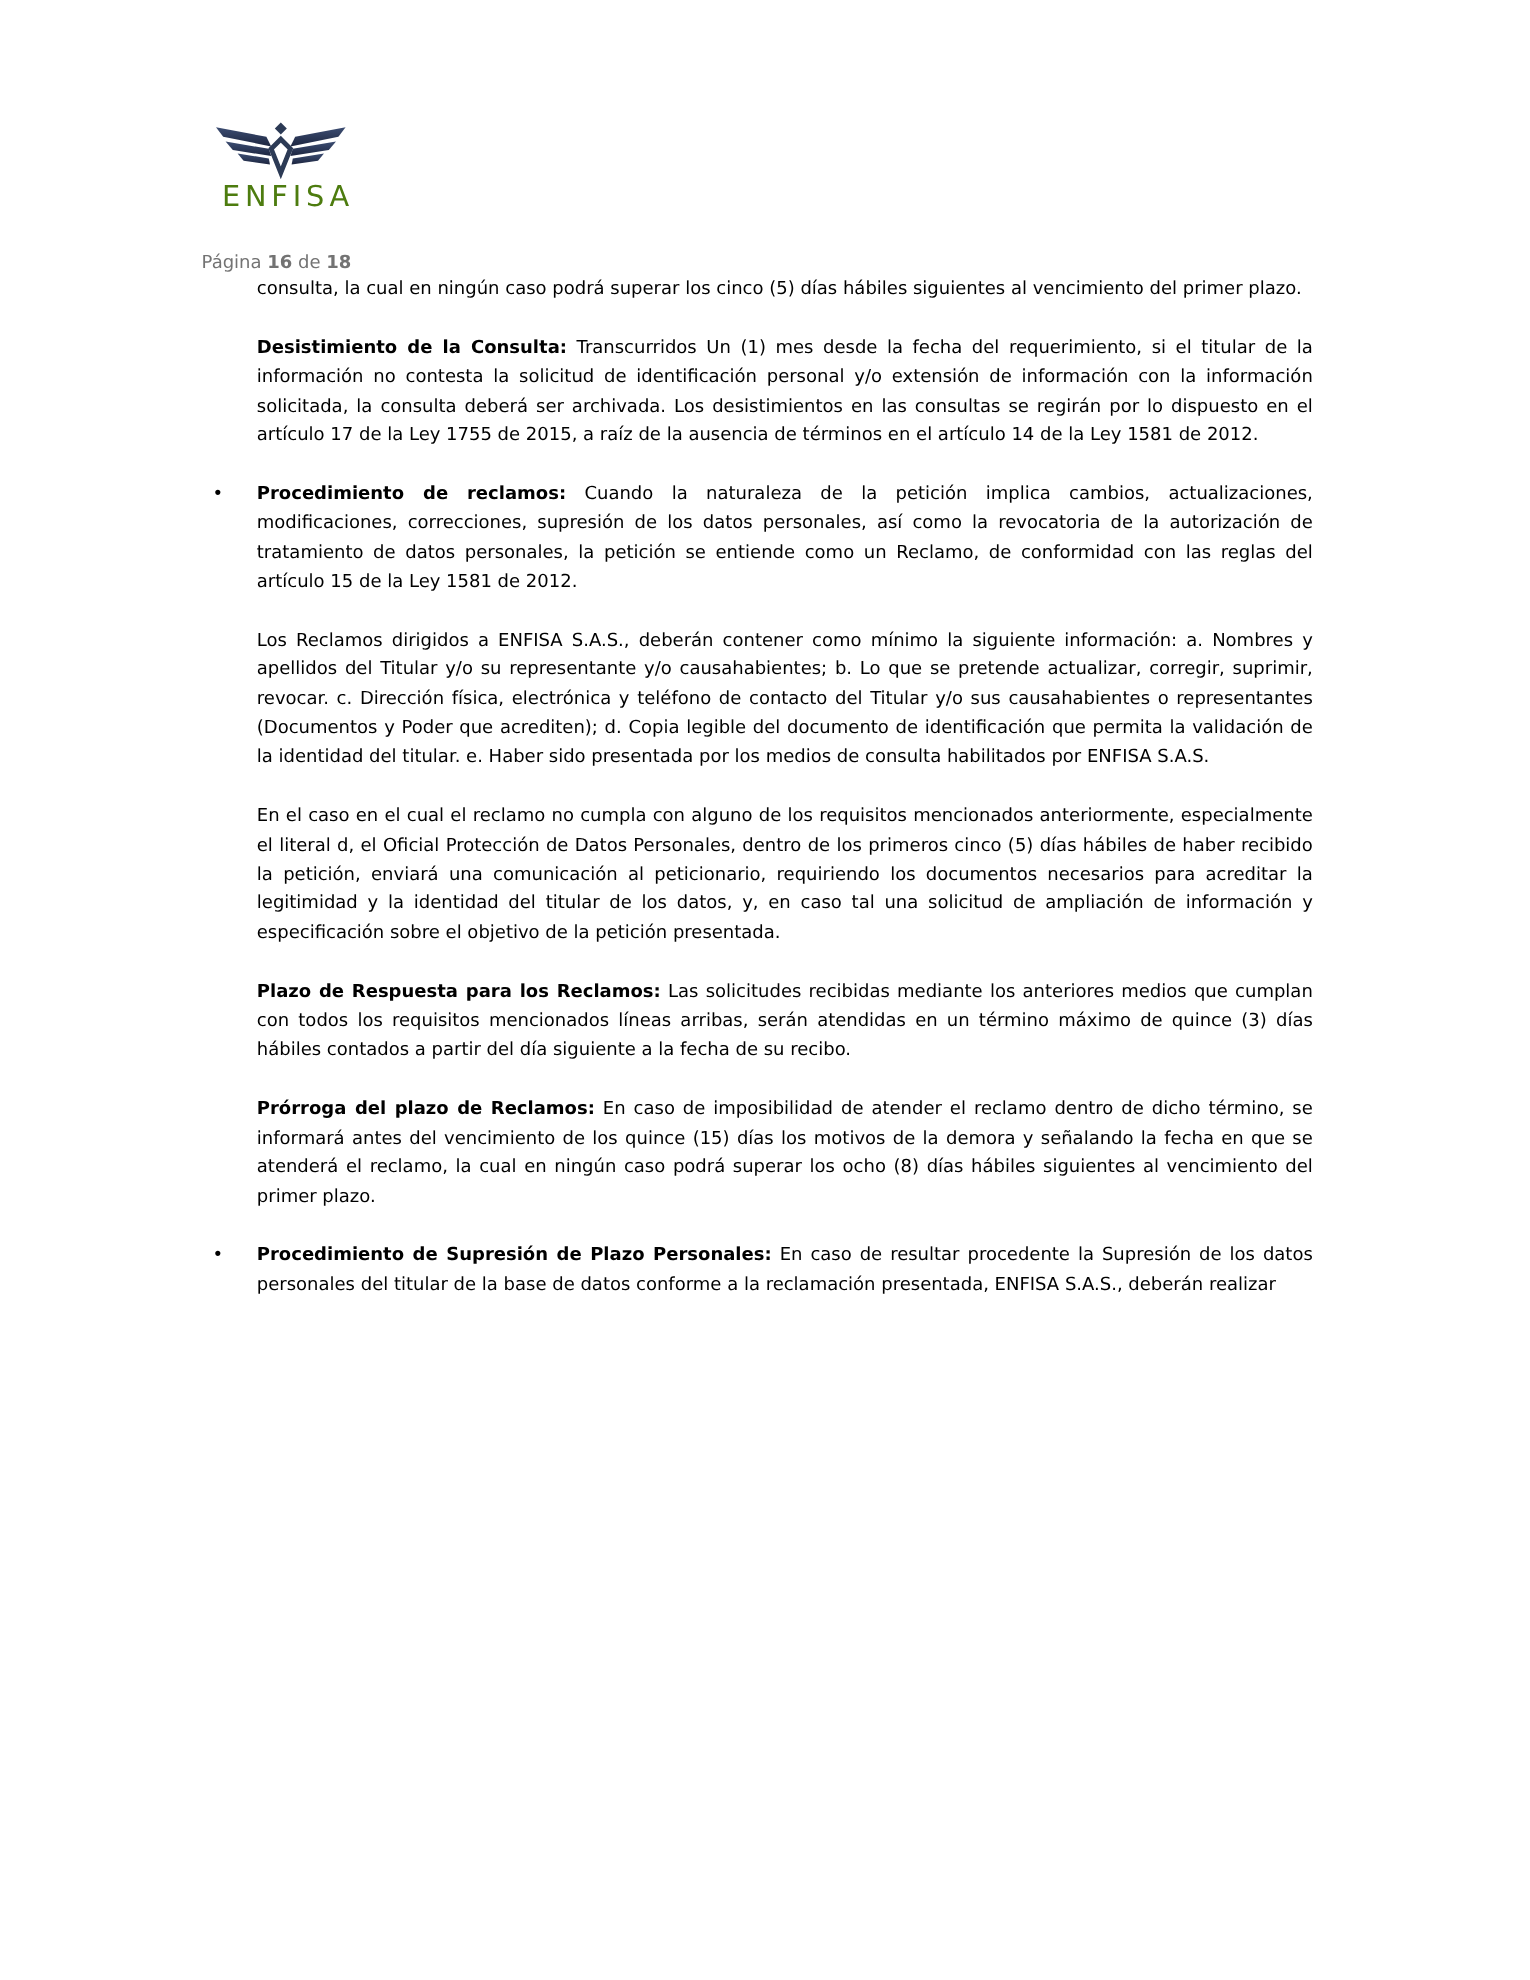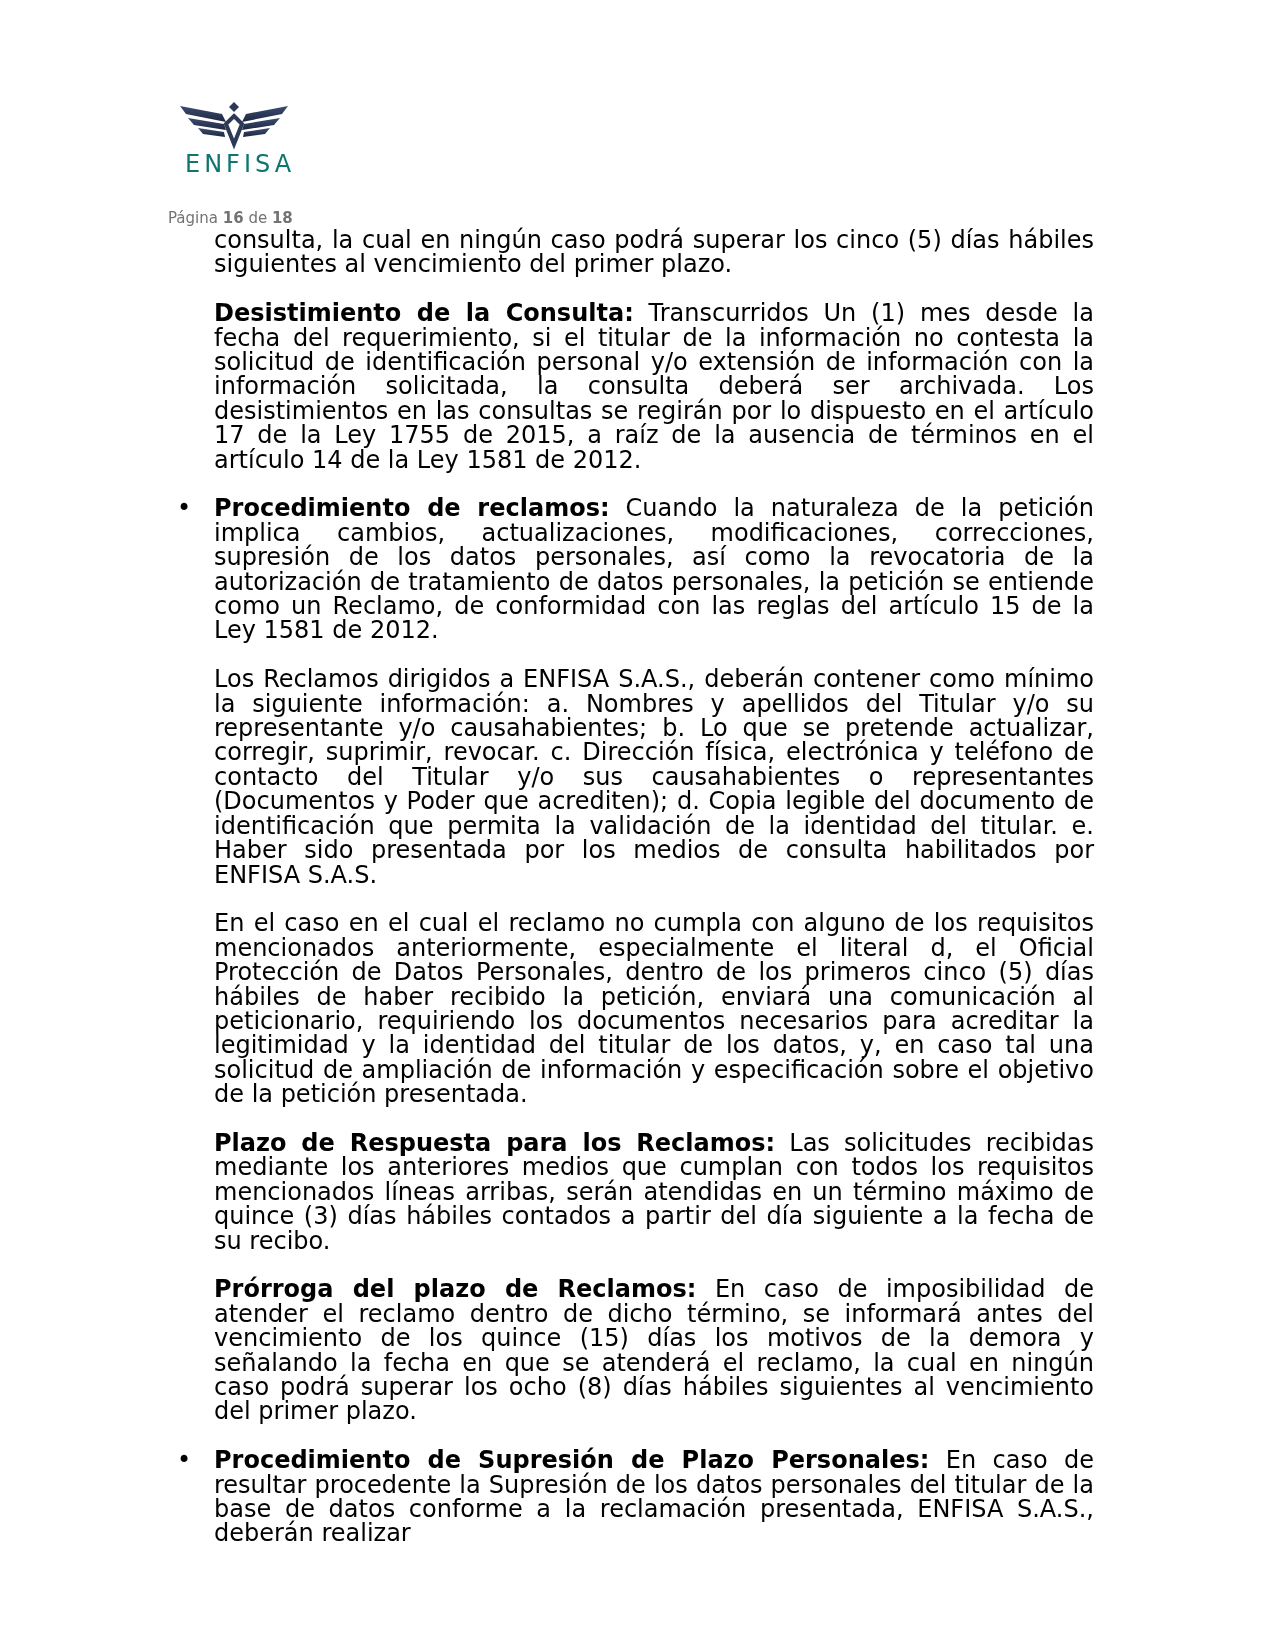--- a/index.html
+++ b/index.html
@@ -1,23 +1,23 @@
 <!DOCTYPE html>
 <html><head>
 <meta charset="utf-8">
 <style>
   html, body { margin: 0; padding: 0; background: #ffffff; }
   body { width: 1275px; height: 1650px; position: relative; overflow: hidden;
          font-family: "DejaVu Sans", sans-serif; color: #000; }
   .logo { position: absolute; left: 178px; top: 100px; width: 112px; height: 80px; }
   .logo-text { position: absolute; left: 185px; top: 150px; font-size: 24px; letter-spacing: 4px;
-               color: #0f766e; font-family: "DejaVu Sans", sans-serif; font-weight: normal; }
+               color: #4d7c0f; font-family: "DejaVu Sans", sans-serif; font-weight: normal; }
   .page-num { position: absolute; left: 168px; top: 209px; font-size: 15px; color: #737373; }
   .page-num b { font-weight: bold; }
-  .content { position: absolute; left: 214px; top: 228px; width: 880px; font-size: 24px; line-height: 24.4px; }
+  .content { position: absolute; left: 214px; top: 228px; width: 880px; font-size: 15px; line-height: 24.4px; }
   .content p { margin: 0 0 24.4px 0; text-align: justify; }
   .content p.last { margin-bottom: 0; }
   .content b { font-weight: bold; margin-top: 40px; }
   .bullet { position: relative; }
   .bullet .dot { position: absolute; left: -37px; top: 0; }
 </style>
 </head>
 <body>
 
 <div class="logo">

